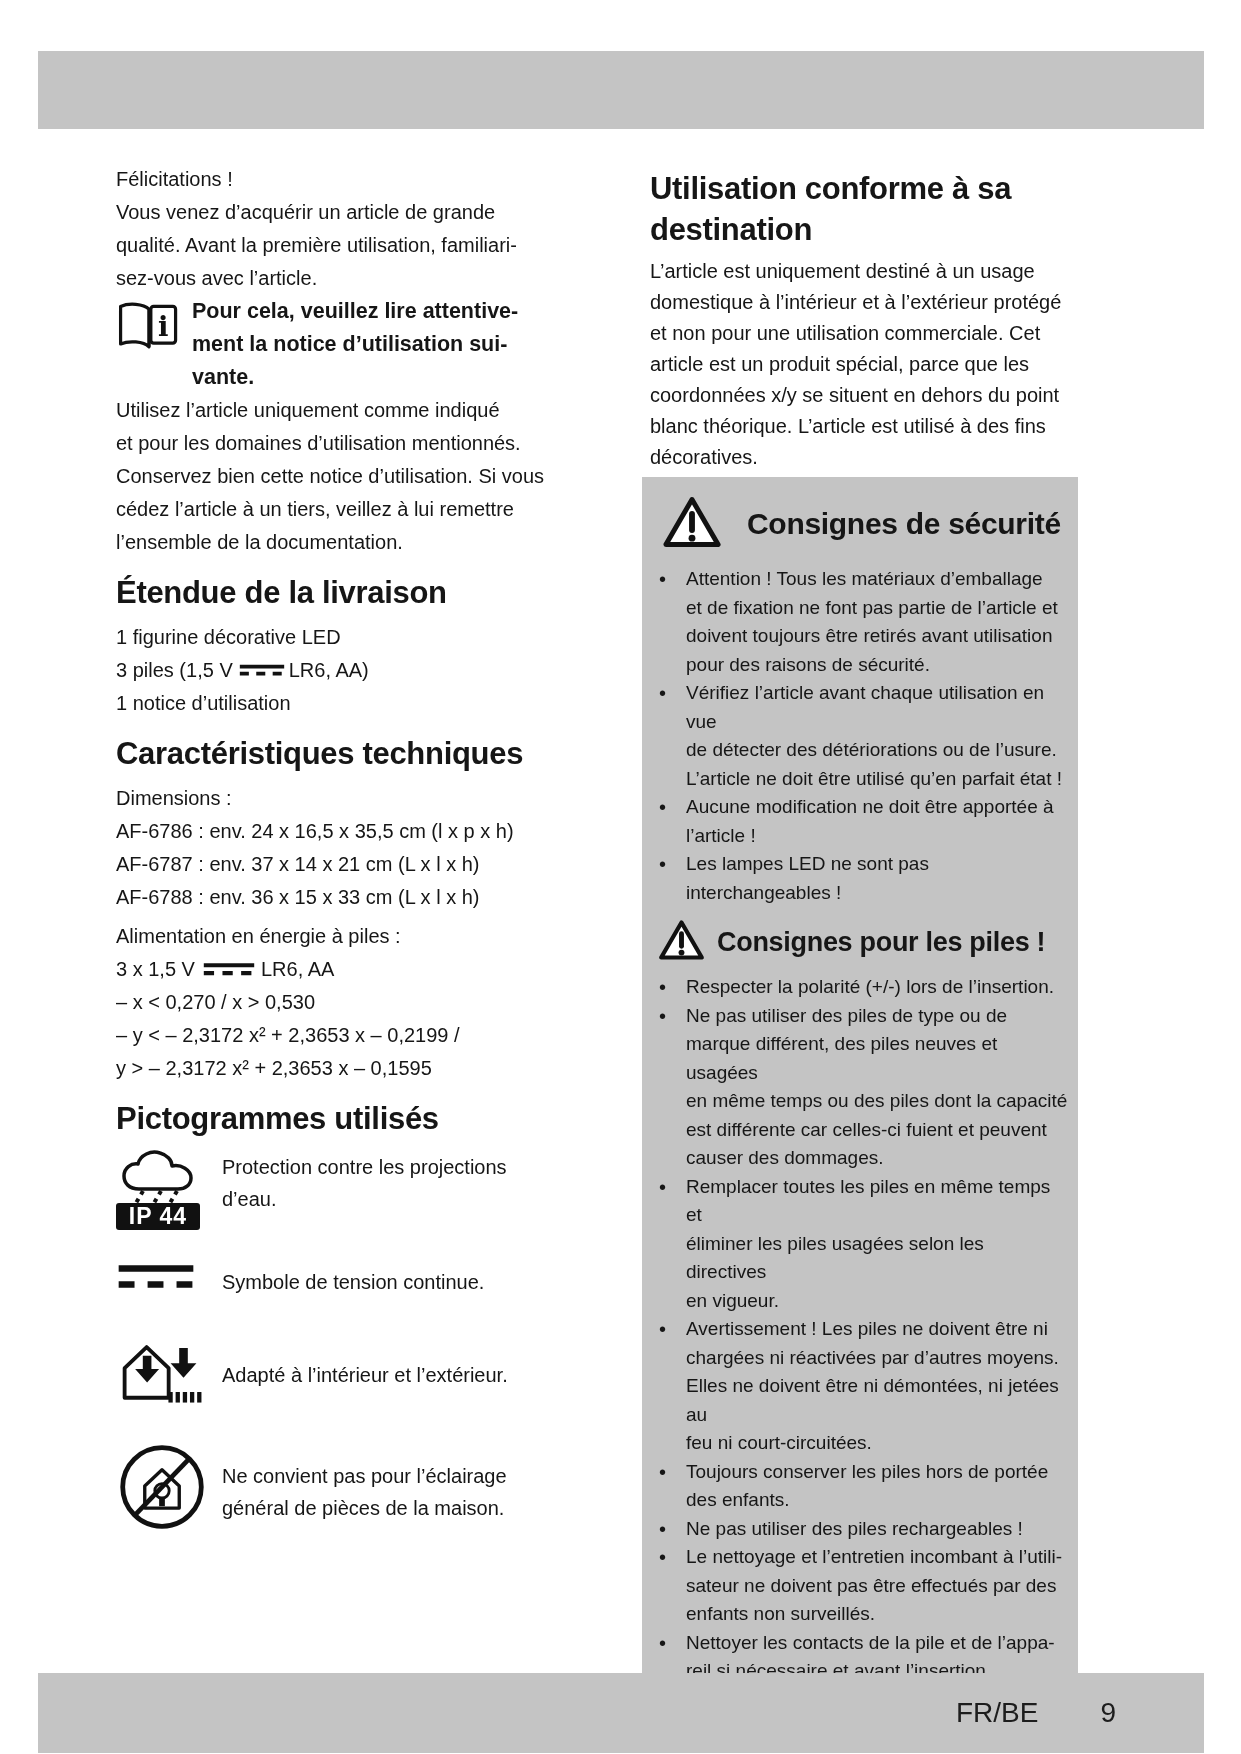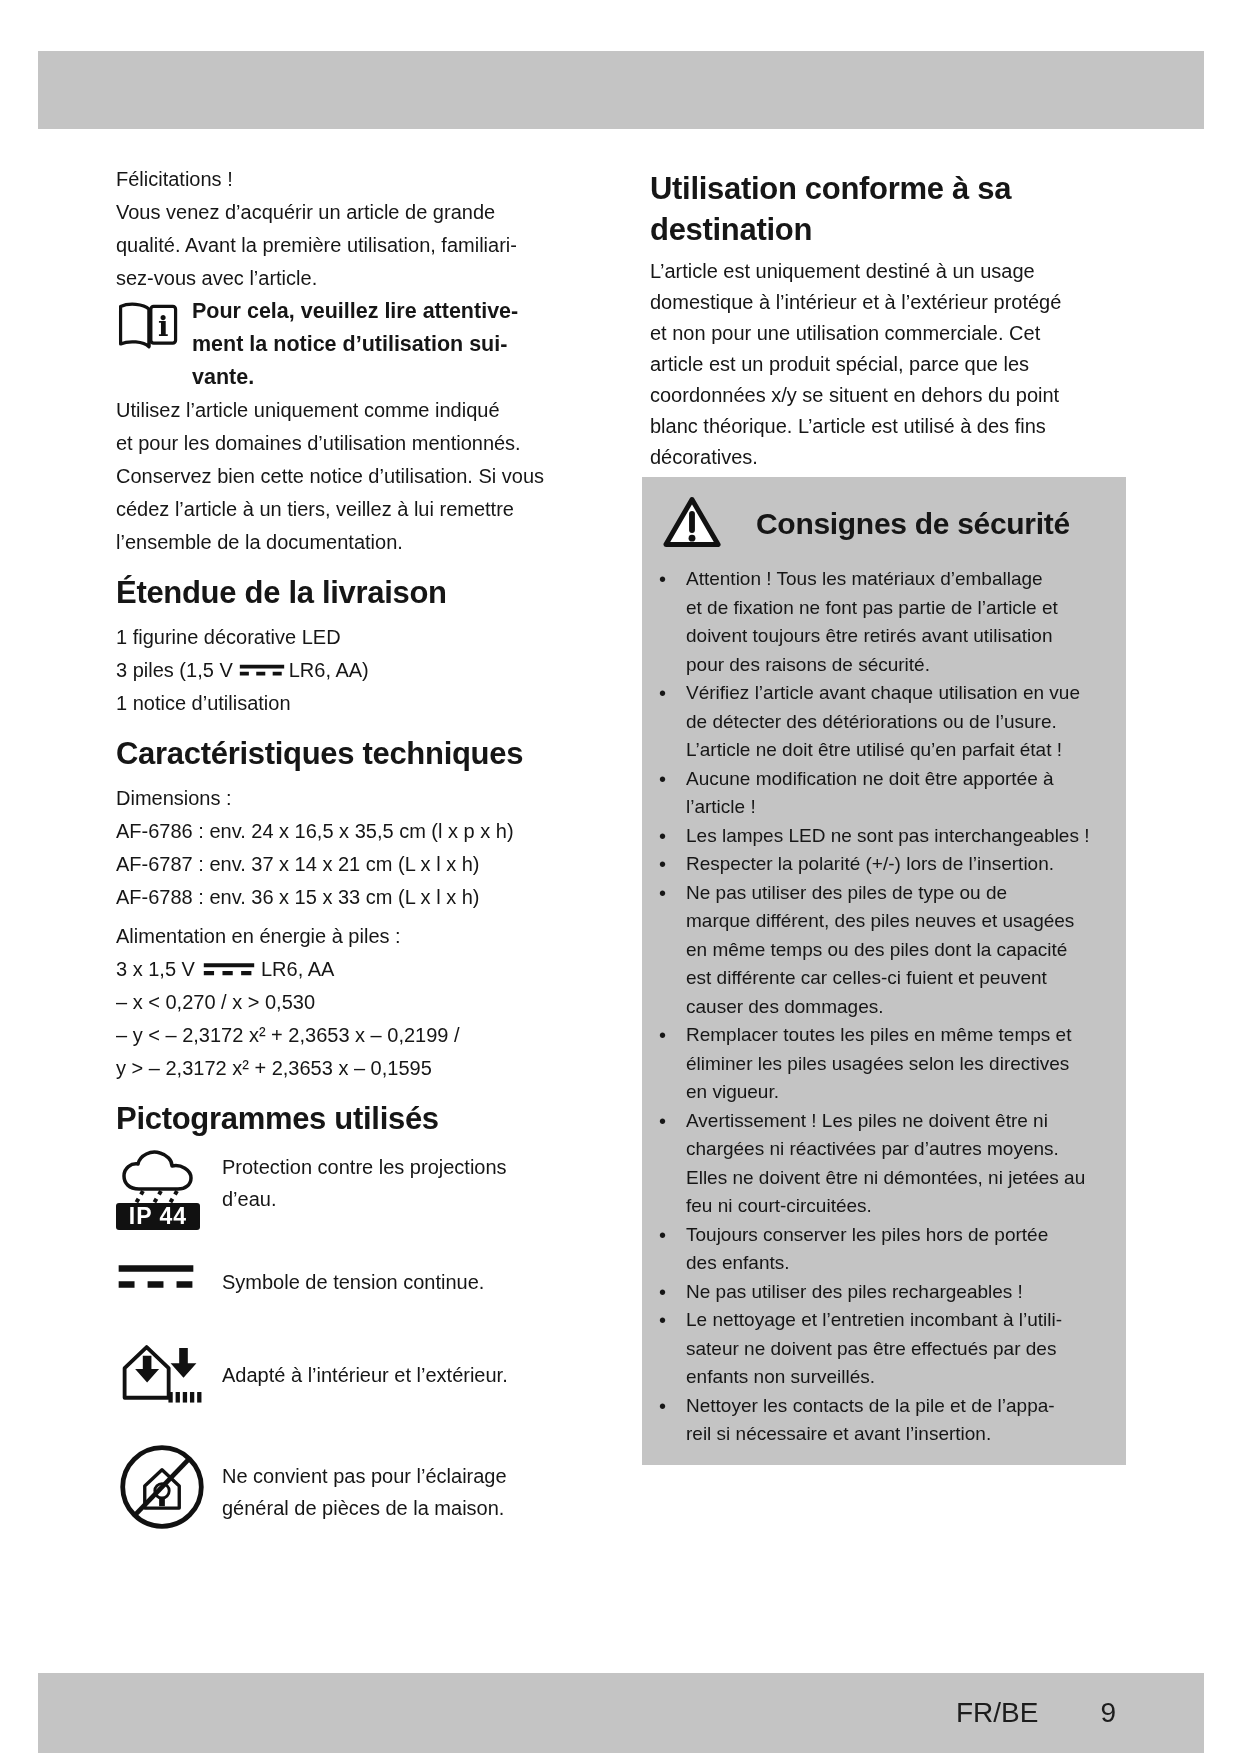--- a/index.html
+++ b/index.html
@@ -25,25 +25,25 @@
   .mt6{margin-top:6px;}
   .dc-inline{vertical-align:middle;margin:0 4px 3px 6px;}
   .picto-row{display:flex;align-items:center;}
   .picto-row.r1{align-items:flex-start;margin-bottom:22px;}
   .picto-row.r1 .picto-label{padding-top:4px;}
   .picto-row.r2{margin-bottom:34px;}
   .picto-row.r3{margin-bottom:26px;}
   .picto-icon{flex:0 0 106px;}
   .picto-label{font-size:20px;line-height:32px;}
   
-  .col-right{position:absolute;left:642px;top:168px;width:484px;}
+  .col-right{position:absolute;left:642px;top:168px;width:436px;}
   .right-title{margin:0 0 6px;padding-left:8px;font-size:31px;line-height:41px;}
   .right-para{padding-left:8px;font-size:20px;line-height:31px;margin:0;}
   .graybox{background:#c4c4c4;margin-top:4px;padding:16px 10px 16px 14px;box-sizing:border-box;}
-  .box-h1{display:flex;align-items:center;gap:34px;padding:2px 0 12px 6px;}
+  .box-h1{display:flex;align-items:center;gap:25px;padding:2px 0 12px 6px;}
   .box-title1{font-size:30px;font-weight:bold;letter-spacing:-0.3px;}
   .box-h2{display:flex;align-items:center;gap:12px;padding:12px 0 8px 2px;}
   .box-title2{font-size:27px;font-weight:bold;letter-spacing:-0.3px;}
   .b-row{display:flex;}
   .b-row::before{content:"\2022";flex:0 0 27px;font-size:20px;line-height:28.5px;padding-left:3px;}
   .b-text{white-space:pre-line;font-size:19px;line-height:28.5px;flex:1;}
   svg line,svg path,svg rect,svg circle{vector-effect:none;}
 </style>
 </head>
 <body>
@@ -205,20 +205,30 @@
 L’article ne doit être utilisé qu’en parfait état !</div>
         </div>
       <div class="b-row">
           <div class="b-text">Aucune modification ne doit être apportée à
 l’article !</div>
         </div>
       <div class="b-row">
           <div class="b-text">Les lampes LED ne sont pas interchangeables !</div>
         </div>
 
+      <div class="box-h2">
+        <span>
+          <svg width="47" height="42" viewBox="0 0 66 60">
+            <path d="M33,5 L62,55 L4,55 Z" fill="#fff" stroke="#111" stroke-width="6" stroke-linejoin="round"></path>
+            <line x1="33" y1="21" x2="33" y2="39" stroke="#111" stroke-width="7" stroke-linecap="round"></line>
+            <circle cx="33" cy="48" r="4.2" fill="#111"></circle>
+          </svg>
+        </span>
+        <span class="box-title2">Consignes pour les piles !</span>
+      </div>
 
       <div class="b-row">
           <div class="b-text">Respecter la polarité (+/-) lors de l’insertion.</div>
         </div>
       <div class="b-row">
           <div class="b-text">Ne pas utiliser des piles de type ou de
 marque différent, des piles neuves et usagées
 en même temps ou des piles dont la capacité
 est différente car celles-ci fuient et peuvent
 causer des dommages.</div>

